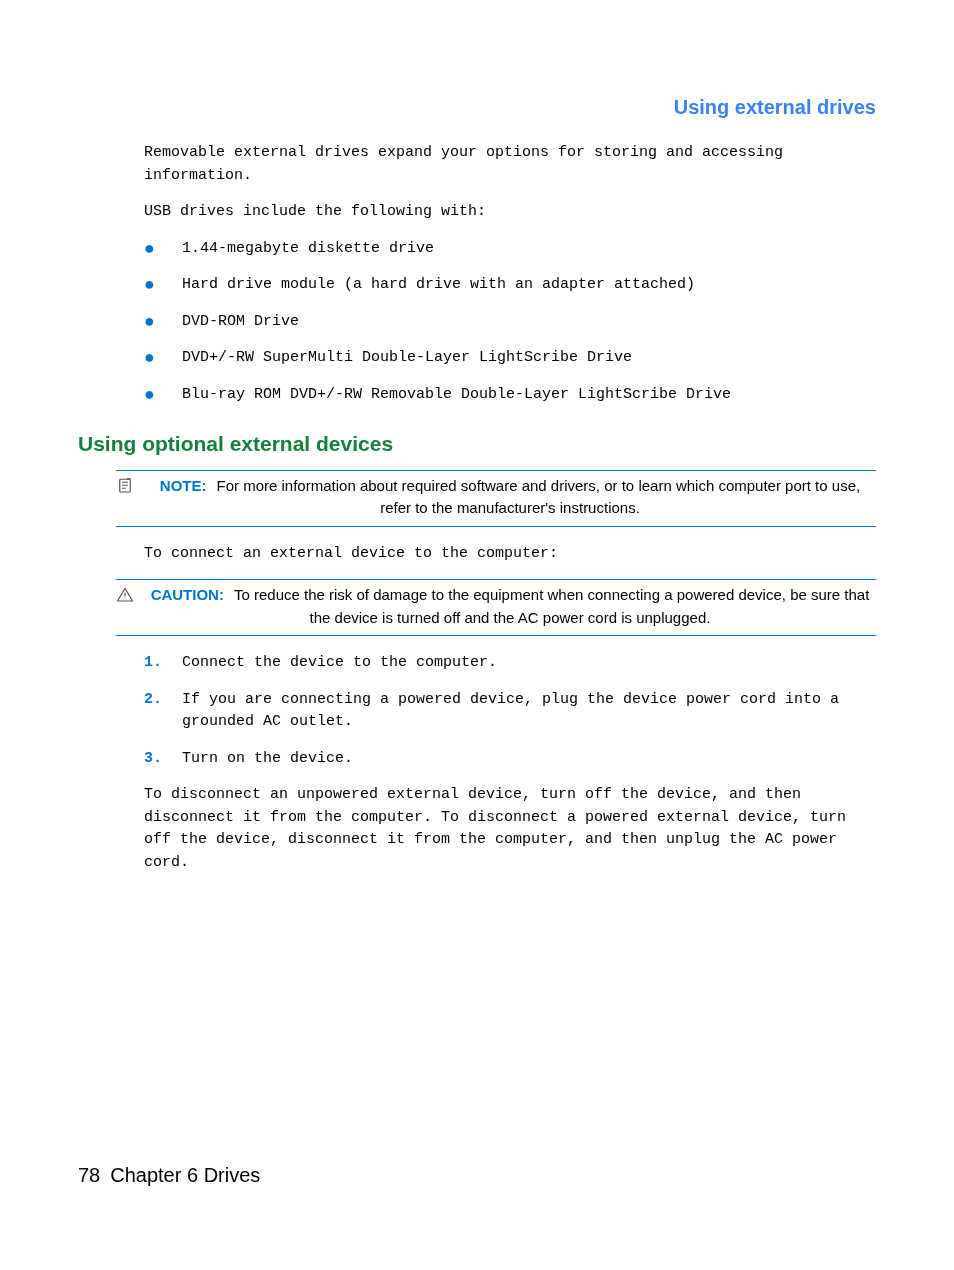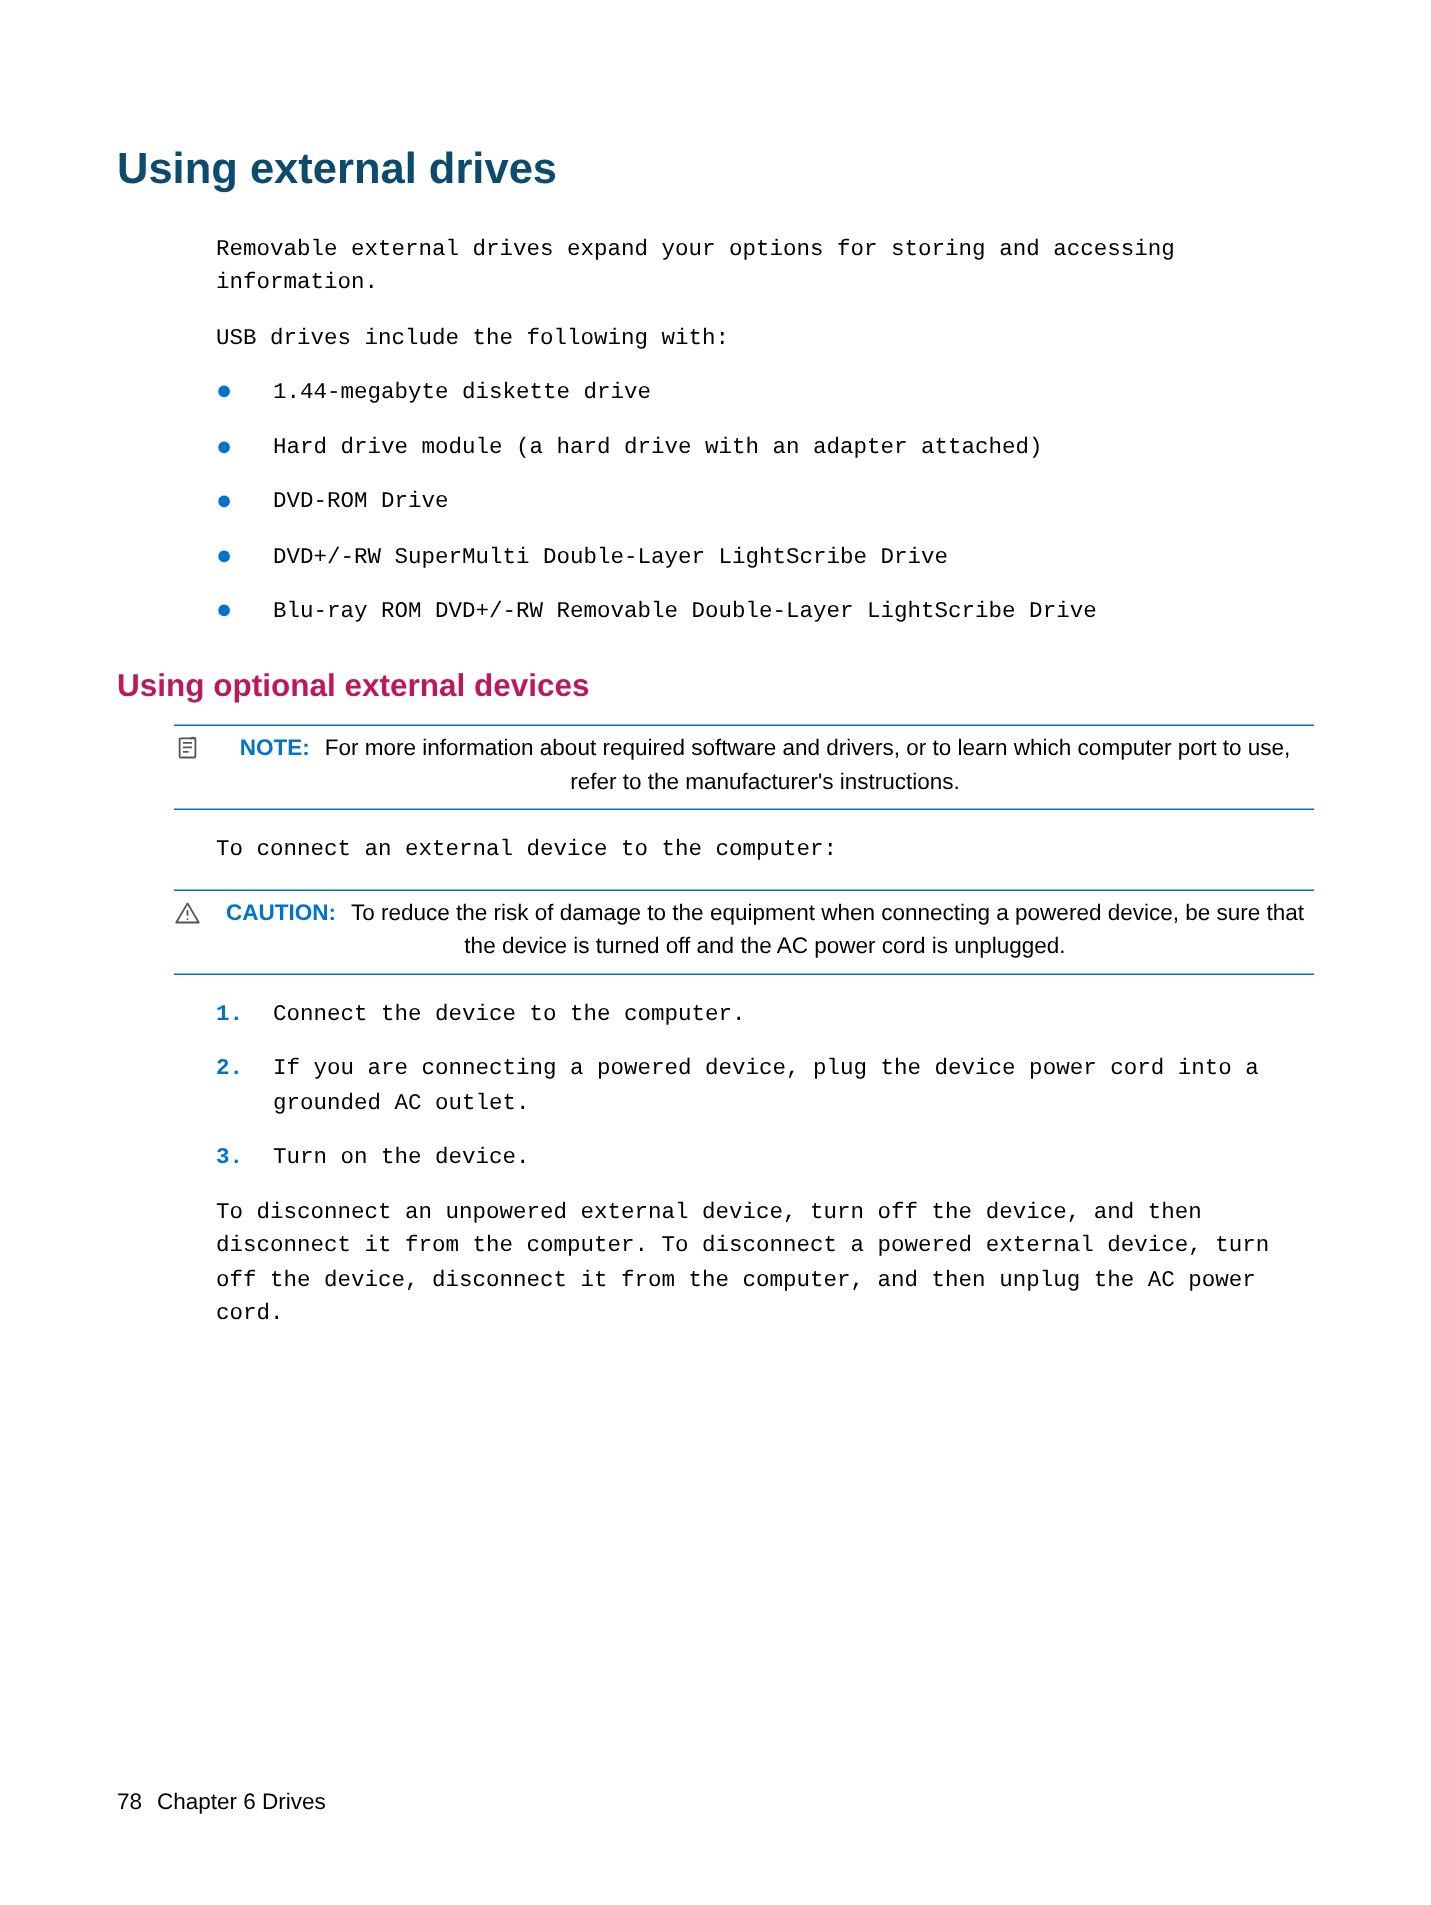--- a/index.html
+++ b/index.html
@@ -12,29 +12,30 @@
       font-size: 15px;
       line-height: 1.5;
       color: #000;
       background: #fff;
       width: 954px;
       height: 1270px;
       padding: 92px 78px 50px 78px;
       position: relative;
     }
     .h1 {
-      font-size: 29px;
+      font-size: 20px;
       font-weight: bold;
-      color: #0c4a6e;
+      color: #3b82f6;
       margin-bottom: 20px;
+      text-align: right;
     }
     .h2 {
       font-size: 21px;
       font-weight: bold;
-      color: #be185d;
+      color: #15803d;
       margin-top: 22px;
       margin-bottom: 10px;
     }
     .body-indent {
       margin-left: 66px;
       font-family: Liberation Mono, monospace;
     }
     .para {
       margin-bottom: 14px;
       color: #000;
@@ -90,23 +91,23 @@
     .callout-body {
       flex: 1;
     }
     .callout-label {
       color: #0073cf;
       font-weight: bold;
       margin-right: 10px;
     }
     .footer {
       position: absolute;
-      bottom: 57px;
+      bottom: 80px;
       left: 78px;
-      font-size: 15px;
+      font-size: 20px;
     }
     .footer-page {
       margin-right: 10px;
     }
   </style>
 </head>
 <body>
 
 <h1 class="h1">Using external drives</h1>
 

